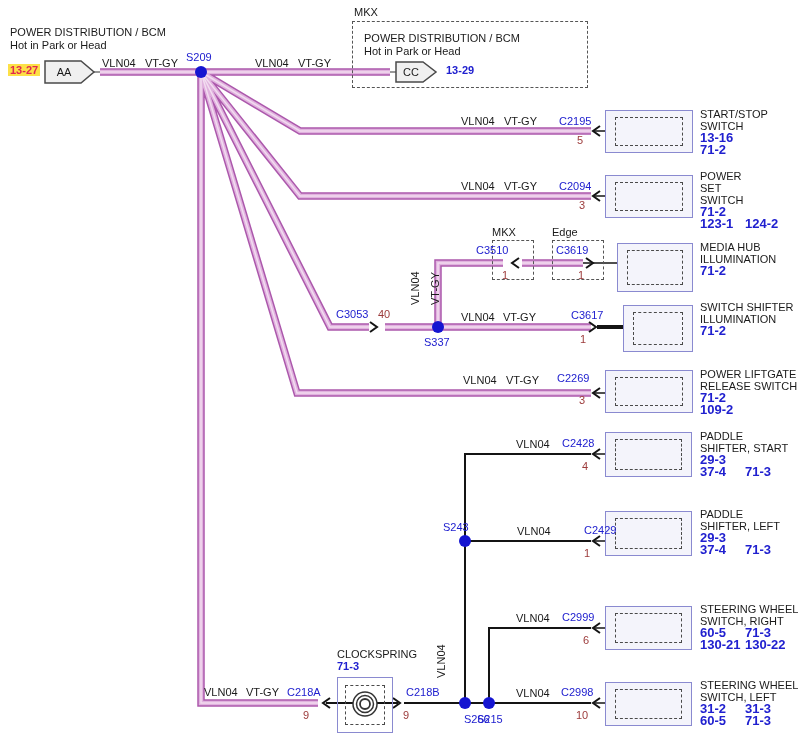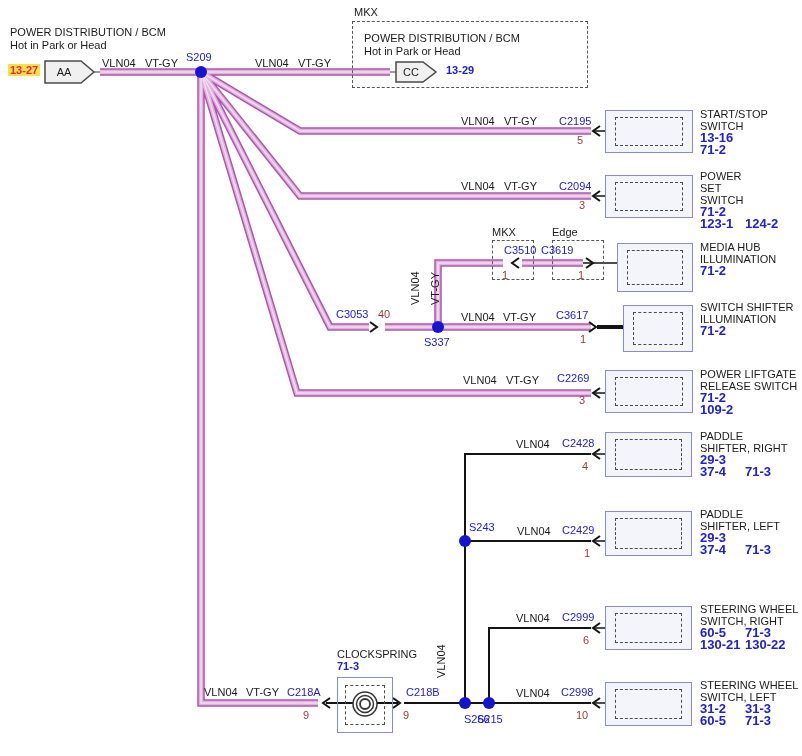--- a/index.html
+++ b/index.html
@@ -128,38 +128,38 @@
   <div class="tblock" style="left:700px;top:170px">
     <div class="tline">POWER</div>
     <div class="tline">SET</div>
     <div class="tline">SWITCH</div>
     <div class="refline"><span class="ref">71-2</span></div>
     <div class="refline"><span class="ref">123-1</span><span class="ref">124-2</span></div>
   </div>
 
   <div class="lbl" style="left:492px;top:226px">MKX</div>
   <div class="lbl" style="left:552px;top:226px">Edge</div>
-  <div class="lbl blue" style="left:504px;top:244px">C3510</div>
-  <div class="lbl blue" style="left:541px;top:244px">C3619</div>
+  <div class="lbl blue" style="left:476px;top:244px">C3510</div>
+  <div class="lbl blue" style="left:556px;top:244px">C3619</div>
   <div class="lbl pin" style="left:502px;top:269px">1</div>
   <div class="lbl pin" style="left:578px;top:269px">1</div>
   <div class="lbl vlabel" style="left:421px;top:293px">VLN04</div>
   <div class="lbl vlabel" style="left:441px;top:293px">VT-GY</div>
   <div class="tblock" style="left:700px;top:241px">
     <div class="tline">MEDIA HUB</div>
     <div class="tline">ILLUMINATION</div>
     <div class="refline"><span class="ref">71-2</span></div>
   </div>
 
   <div class="lbl blue" style="left:336px;top:308px">C3053</div>
   <div class="lbl pin" style="left:378px;top:308px">40</div>
   <div class="lbl blue" style="left:424px;top:336px">S337</div>
   <div class="lbl" style="left:461px;top:311px">VLN04</div>
   <div class="lbl" style="left:503px;top:311px">VT-GY</div>
-  <div class="lbl blue" style="left:556px;top:309px">C3617</div>
+  <div class="lbl blue" style="left:571px;top:309px">C3617</div>
   <div class="lbl pin" style="left:580px;top:333px">1</div>
   <div class="tblock" style="left:700px;top:301px">
     <div class="tline">SWITCH SHIFTER</div>
     <div class="tline">ILLUMINATION</div>
     <div class="refline"><span class="ref">71-2</span></div>
   </div>
 
   <div class="lbl" style="left:463px;top:374px">VLN04</div>
   <div class="lbl" style="left:506px;top:374px">VT-GY</div>
   <div class="lbl blue" style="left:557px;top:372px">C2269</div>
@@ -169,28 +169,28 @@
     <div class="tline">RELEASE SWITCH</div>
     <div class="refline"><span class="ref">71-2</span></div>
     <div class="refline"><span class="ref">109-2</span></div>
   </div>
 
   <div class="lbl" style="left:516px;top:438px">VLN04</div>
   <div class="lbl blue" style="left:562px;top:437px">C2428</div>
   <div class="lbl pin" style="left:582px;top:460px">4</div>
   <div class="tblock" style="left:700px;top:430px">
     <div class="tline">PADDLE</div>
-    <div class="tline">SHIFTER, RIGHT</div>
+    <div class="tline">SHIFTER, START</div>
     <div class="refline"><span class="ref">29-3</span></div>
     <div class="refline"><span class="ref">37-4</span><span class="ref">71-3</span></div>
   </div>
 
-  <div class="lbl blue" style="left:469px;top:521px">S243</div>
+  <div class="lbl blue" style="left:443px;top:521px">S243</div>
   <div class="lbl" style="left:517px;top:525px">VLN04</div>
-  <div class="lbl blue" style="left:562px;top:524px">C2429</div>
+  <div class="lbl blue" style="left:584px;top:524px">C2429</div>
   <div class="lbl pin" style="left:584px;top:547px">1</div>
   <div class="tblock" style="left:700px;top:508px">
     <div class="tline">PADDLE</div>
     <div class="tline">SHIFTER, LEFT</div>
     <div class="refline"><span class="ref">29-3</span></div>
     <div class="refline"><span class="ref">37-4</span><span class="ref">71-3</span></div>
   </div>
 
   <div class="lbl" style="left:516px;top:612px">VLN04</div>
   <div class="lbl blue" style="left:562px;top:611px">C2999</div>

